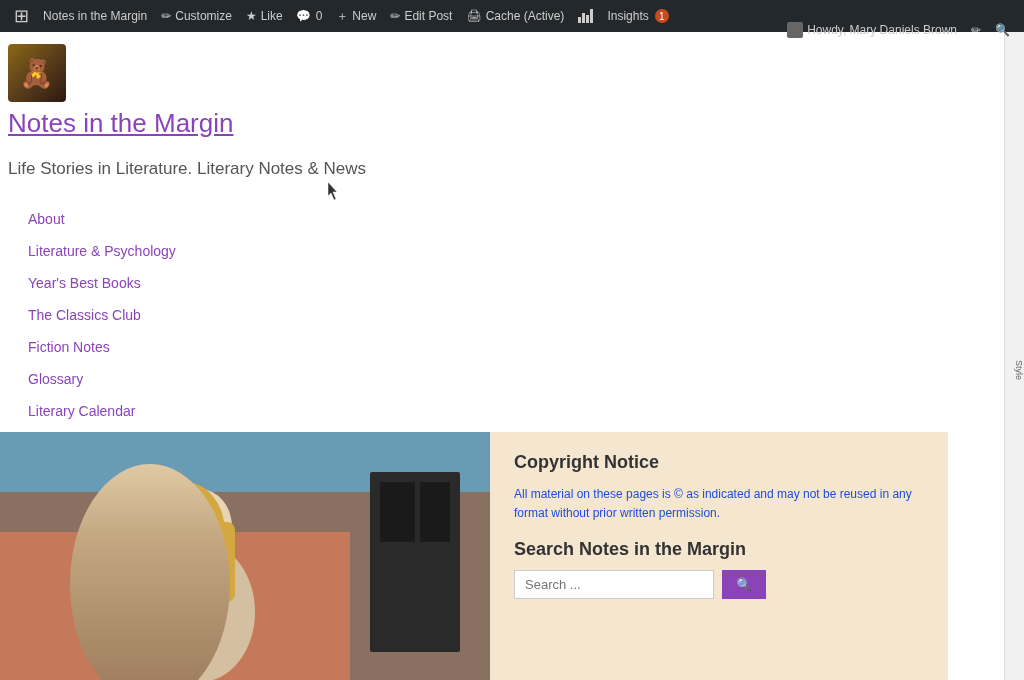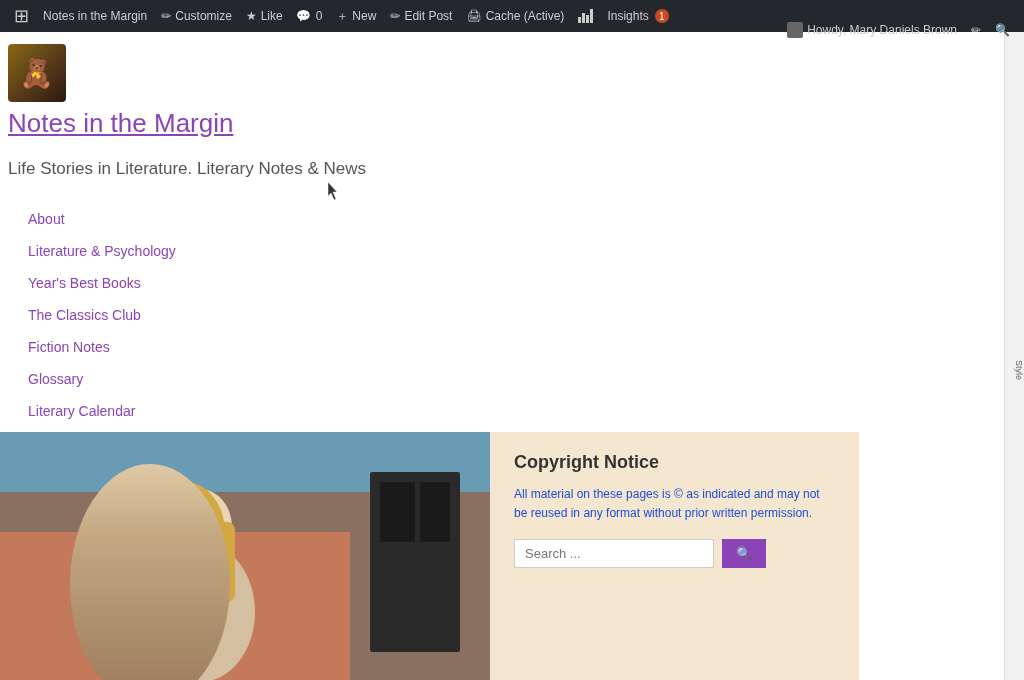--- a/index.html
+++ b/index.html
@@ -138,21 +138,21 @@
       text-decoration: none;
       font-size: 14px;
       cursor: pointer;
     }
 
     
     #site-footer {
       position: absolute;
       bottom: 0;
       left: 0;
-      width: 859px;
+      width: 948px;
       height: 248px;
       display: flex;
     }
     #footer-image {
       width: 490px;
       height: 248px;
       background: linear-gradient(135deg, #4a7a9b 0%, #2c5f7a 30%, #a0866a 60%, #7a6050 80%, #d4c4b0 100%);
       position: relative;
       overflow: hidden;
     }
@@ -334,20 +334,21 @@
       <rect x="215" y="90" width="20" height="80" fill="#d4a840" rx="8"></rect>
 
       <rect x="185" y="130" width="8" height="40" fill="#e0e0e0"></rect>
       <rect x="207" y="130" width="8" height="40" fill="#e0e0e0"></rect>
     </svg>
   </div>
 
   <div id="footer-right">
     <h3 id="copyright-title">Copyright Notice</h3>
     <p id="copyright-text">All material on these pages is © as indicated and may not be reused in any format without prior written permission.</p>
+    <h3 id="search-title">Search Notes in the Margin</h3>
     <div id="search-form">
       <input id="search-input" type="text" placeholder="Search ..." style="">
       <button id="search-button">
         <span>🔍</span>
       </button>
     </div>
   </div>
 </div>
 
 <div id="cursor" style="left: 328px; top: 182px;">

